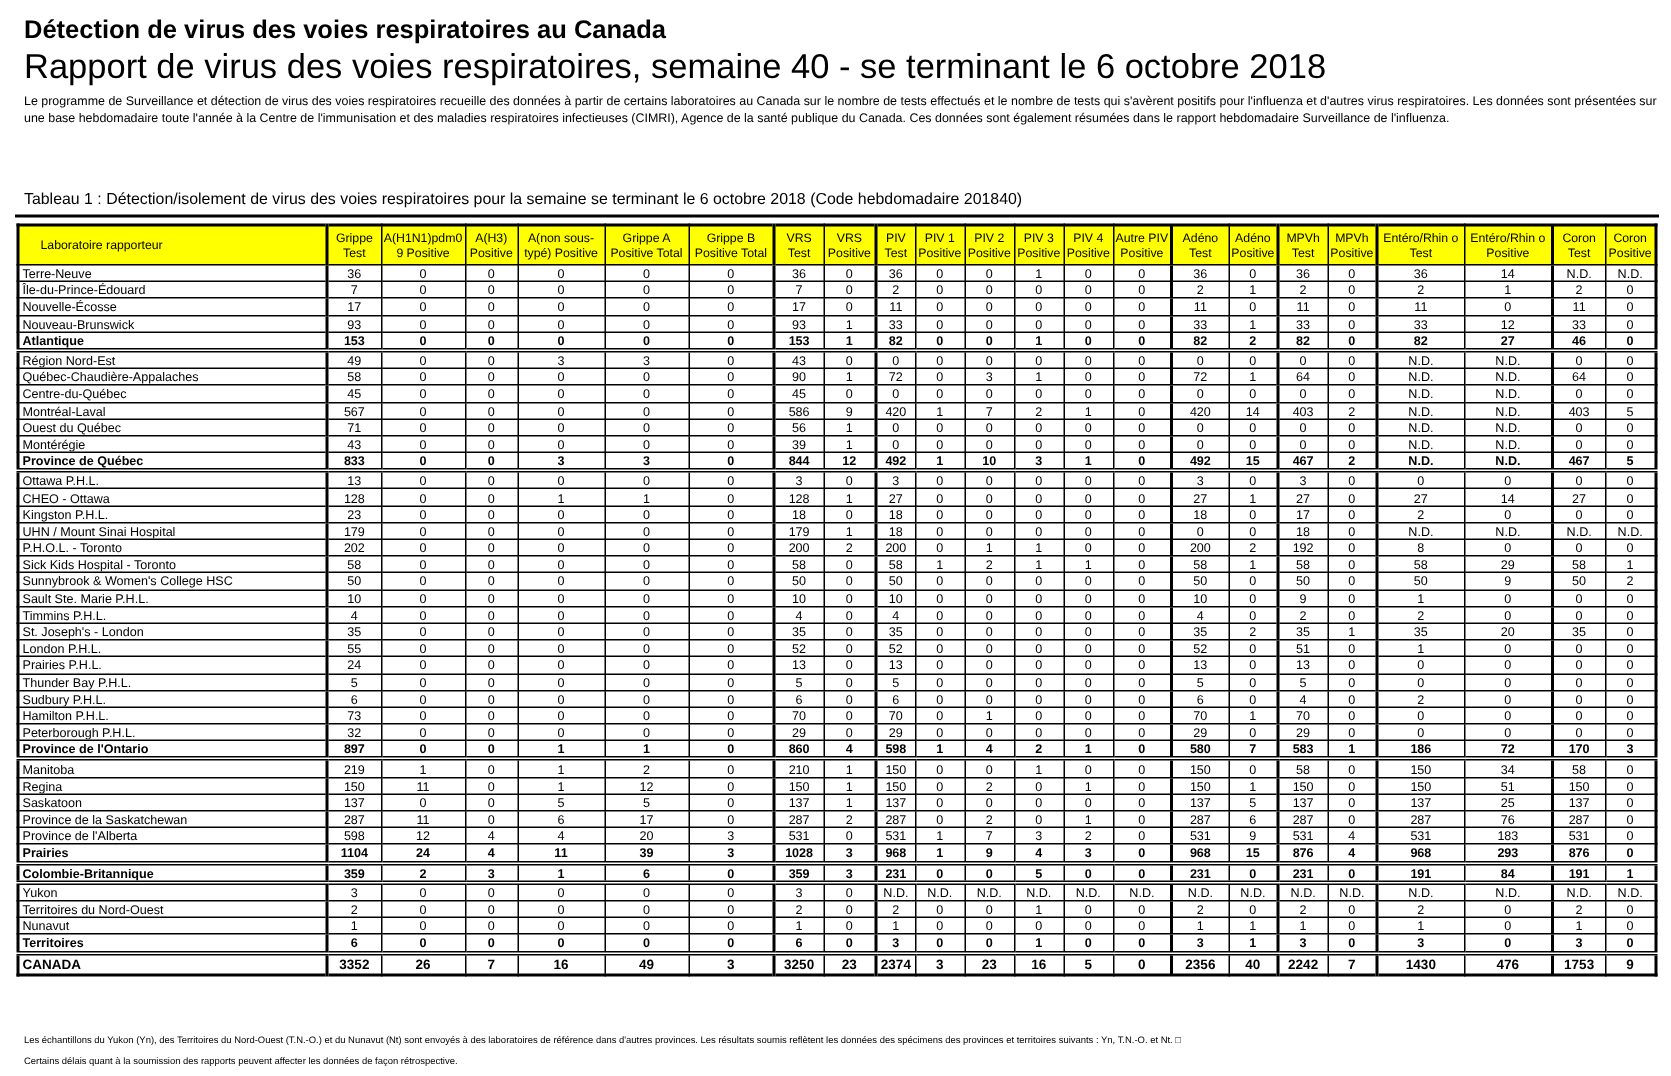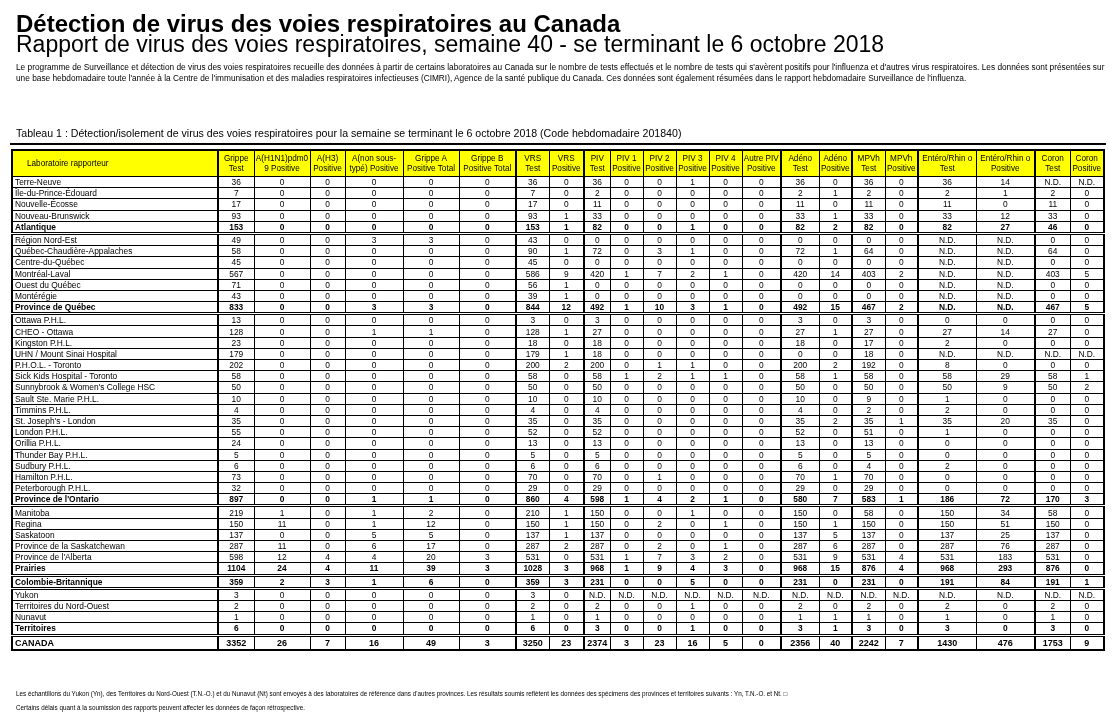--- a/index.html
+++ b/index.html
@@ -1,17 +1,17 @@
 <!DOCTYPE html>
 <html><head>
 <meta charset="utf-8">
 <style>
   html, body { margin:0; padding:0; background:#ffffff; }
   body { width:1114px; height:717px; overflow:hidden; position:relative; font-family:"Liberation Sans", sans-serif; color:#000; }
-  .h1 { position:absolute; left:16px; top:10px; font-size:24px; font-weight:bold; white-space:nowrap; }
+  .h1 { position:absolute; left:16px; top:10px; font-size:17px; font-weight:bold; white-space:nowrap; }
   .h2 { position:absolute; left:16px; top:31px; font-size:23px; white-space:nowrap; }
   .intro { position:absolute; left:16px; top:62px; width:1100px; font-size:8.3px; line-height:11.3px; }
   .tcap { position:absolute; left:16px; top:127px; font-size:10.6px; font-weight:normal; white-space:nowrap; }
   .capline { position:absolute; left:10px; top:143px; width:1096px; height:0; border-top:2px solid #000; }
   table.t { position:absolute; left:11px; top:149px; border-collapse:collapse; table-layout:fixed; font-size:8.4px; border:2px solid #000; }
   table.t th { background:#ffff00; font-weight:normal; border:1px solid #000; padding:0; text-align:center; line-height:10px; height:25px; font-size:8.2px; }
   table.t th.lab { text-align:left; padding-left:14px; }
   table.t td { border:1px solid #000; padding:0 0; text-align:center; height:10.2px; line-height:10px; white-space:nowrap; overflow:hidden; }
   table.t td.lab { text-align:left; padding-left:2px; }
   table.t tr.total td { font-weight:bold; }
@@ -653,21 +653,21 @@
         <td class="thick">52</td>
         <td>0</td>
         <td class="thick">51</td>
         <td>0</td>
         <td class="thick">1</td>
         <td>0</td>
         <td class="thick">0</td>
         <td>0</td>
       </tr>
       <tr>
-        <td class="lab">Orillia P.H.L.</td>
+        <td class="lab">Prairies P.H.L.</td>
         <td class="thick">24</td>
         <td>0</td>
         <td>0</td>
         <td>0</td>
         <td>0</td>
         <td>0</td>
         <td class="thick">13</td>
         <td>0</td>
         <td class="thick">13</td>
         <td>0</td>

